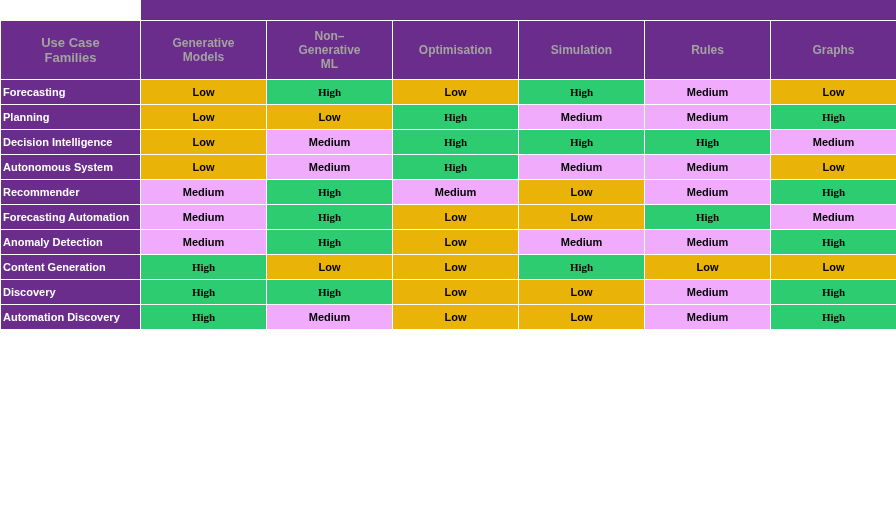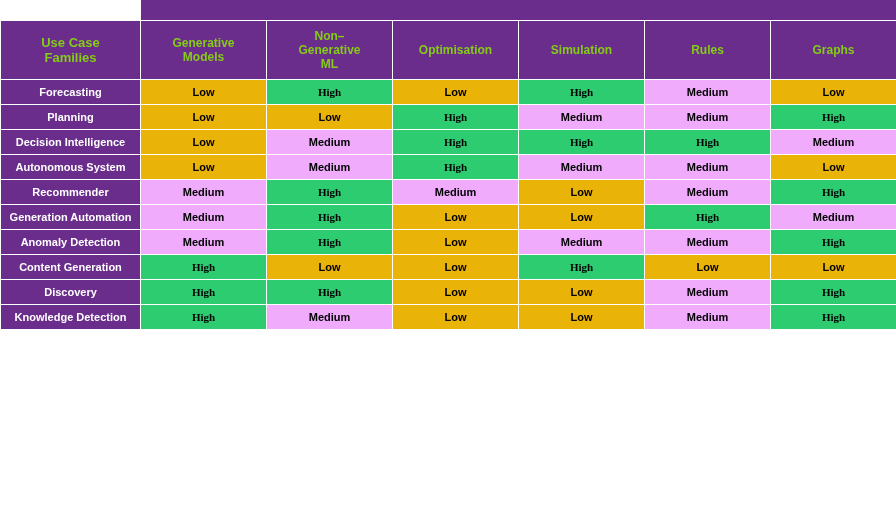--- a/index.html
+++ b/index.html
@@ -24,21 +24,21 @@
       font-weight: bold;
       font-size: 15px;
       text-align: center;
       padding: 10px 4px;
     }
     .header-top th.empty {
       background: #fff;
     }
     .header-main th {
       background: #6b2d8b;
-      color: #84cc16;
+      color: #a3a3a3;
       font-weight: bold;
       font-size: 12px;
       text-align: center;
       padding: 8px 4px;
       vertical-align: middle;
       border: 1px solid #fff;
     }
     .header-main th.use-case {
       background: #6b2d8b;
       font-size: 13px;
@@ -49,21 +49,21 @@
       text-align: center;
       padding: 6px 2px;
       border: 1px solid #fff;
       vertical-align: middle;
     }
     .use-case-cell {
       background: #6b2d8b;
       color: #fff;
       font-size: 11px;
       font-weight: bold;
-      text-align: center;
+      text-align: left;
     }
     .high { background: #2ecc71; color: #000; font-family: Liberation Serif, serif; }
     .medium { background: #f0abfc; color: #000; }
     .low { background: #eab308; color: #000; text-align: center; }
     .col-0 { width: 140px; }
     .col-1 { width: 126px; }
     .col-2 { width: 126px; }
     .col-3 { width: 126px; }
     .col-4 { width: 126px; }
     .col-5 { width: 126px; }
@@ -138,21 +138,21 @@
         <tr>
           <td class="use-case-cell">Recommender</td>
           <td class="medium">Medium</td>
           <td class="high">High</td>
           <td class="medium">Medium</td>
           <td class="low">Low</td>
           <td class="medium">Medium</td>
           <td class="high">High</td>
         </tr>
         <tr>
-          <td class="use-case-cell">Generation Automation</td>
+          <td class="use-case-cell">Forecasting Automation</td>
           <td class="medium">Medium</td>
           <td class="high">High</td>
           <td class="low">Low</td>
           <td class="low">Low</td>
           <td class="high">High</td>
           <td class="medium">Medium</td>
         </tr>
         <tr>
           <td class="use-case-cell">Anomaly Detection</td>
           <td class="medium">Medium</td>
@@ -174,21 +174,21 @@
         <tr>
           <td class="use-case-cell">Discovery</td>
           <td class="high">High</td>
           <td class="high">High</td>
           <td class="low">Low</td>
           <td class="low">Low</td>
           <td class="medium">Medium</td>
           <td class="high">High</td>
         </tr>
         <tr>
-          <td class="use-case-cell">Knowledge Detection</td>
+          <td class="use-case-cell">Automation Discovery</td>
           <td class="high">High</td>
           <td class="medium">Medium</td>
           <td class="low">Low</td>
           <td class="low">Low</td>
           <td class="medium">Medium</td>
           <td class="high">High</td>
         </tr>
       </tbody>
   </table>
 </div>

